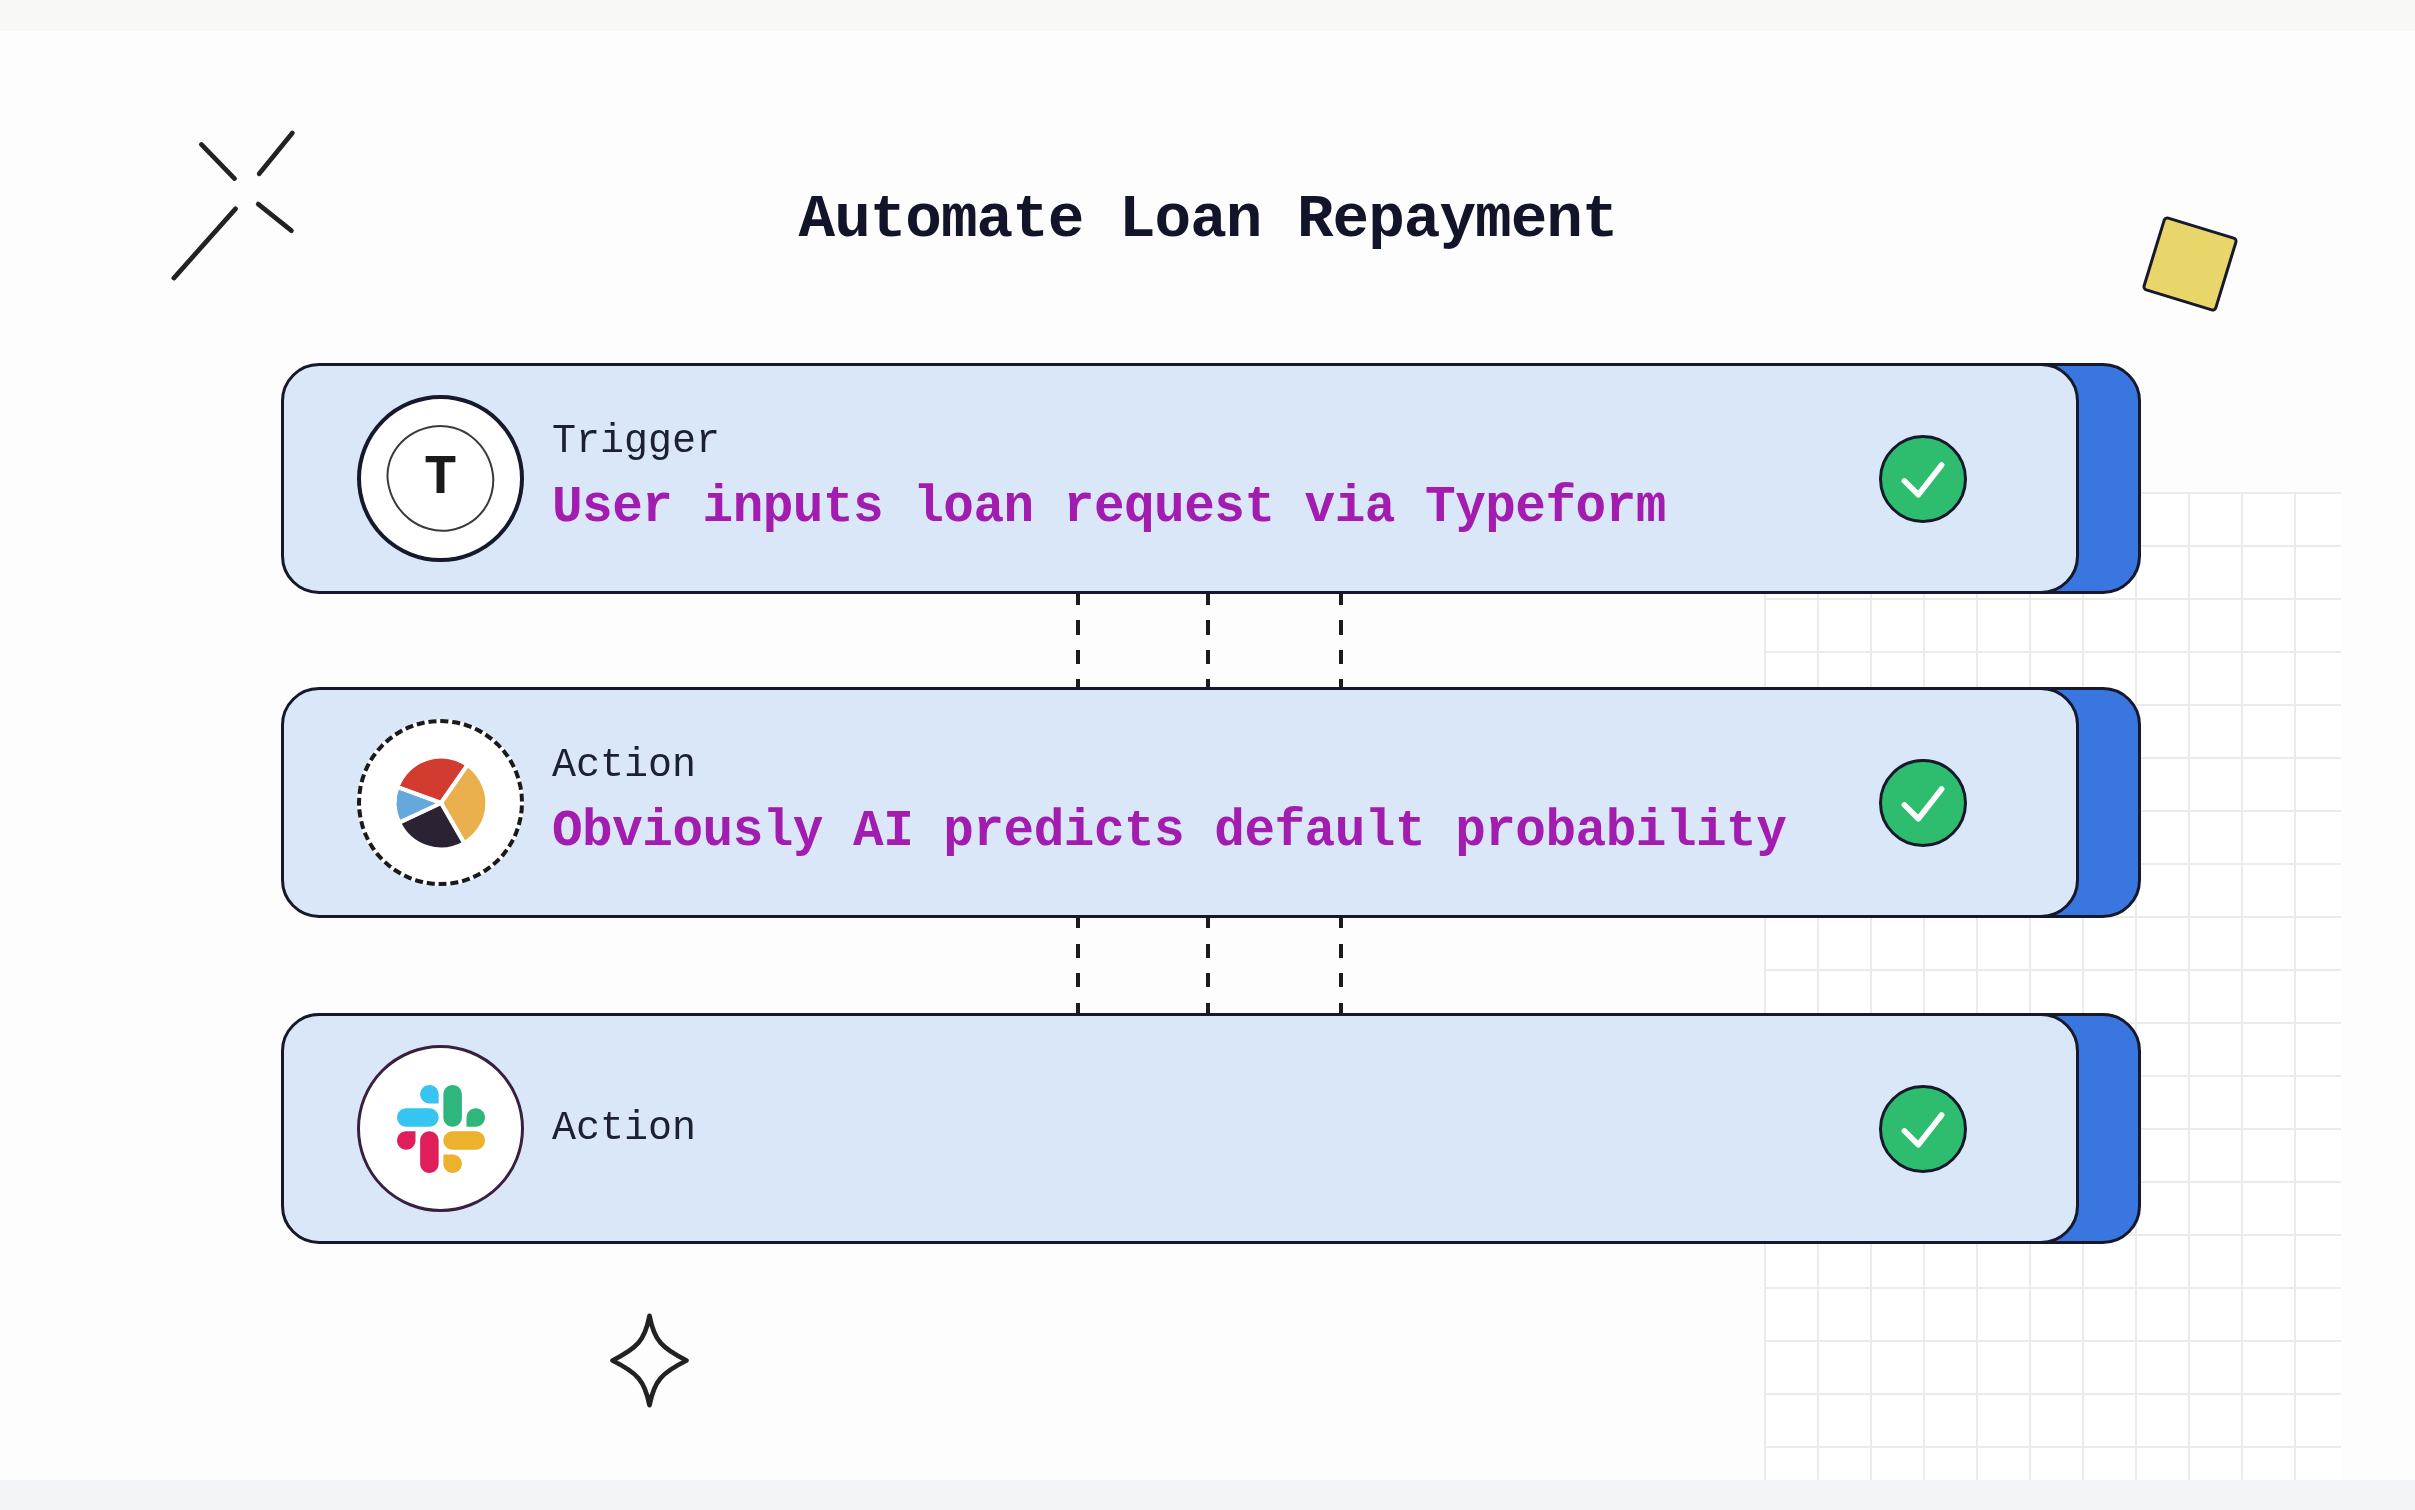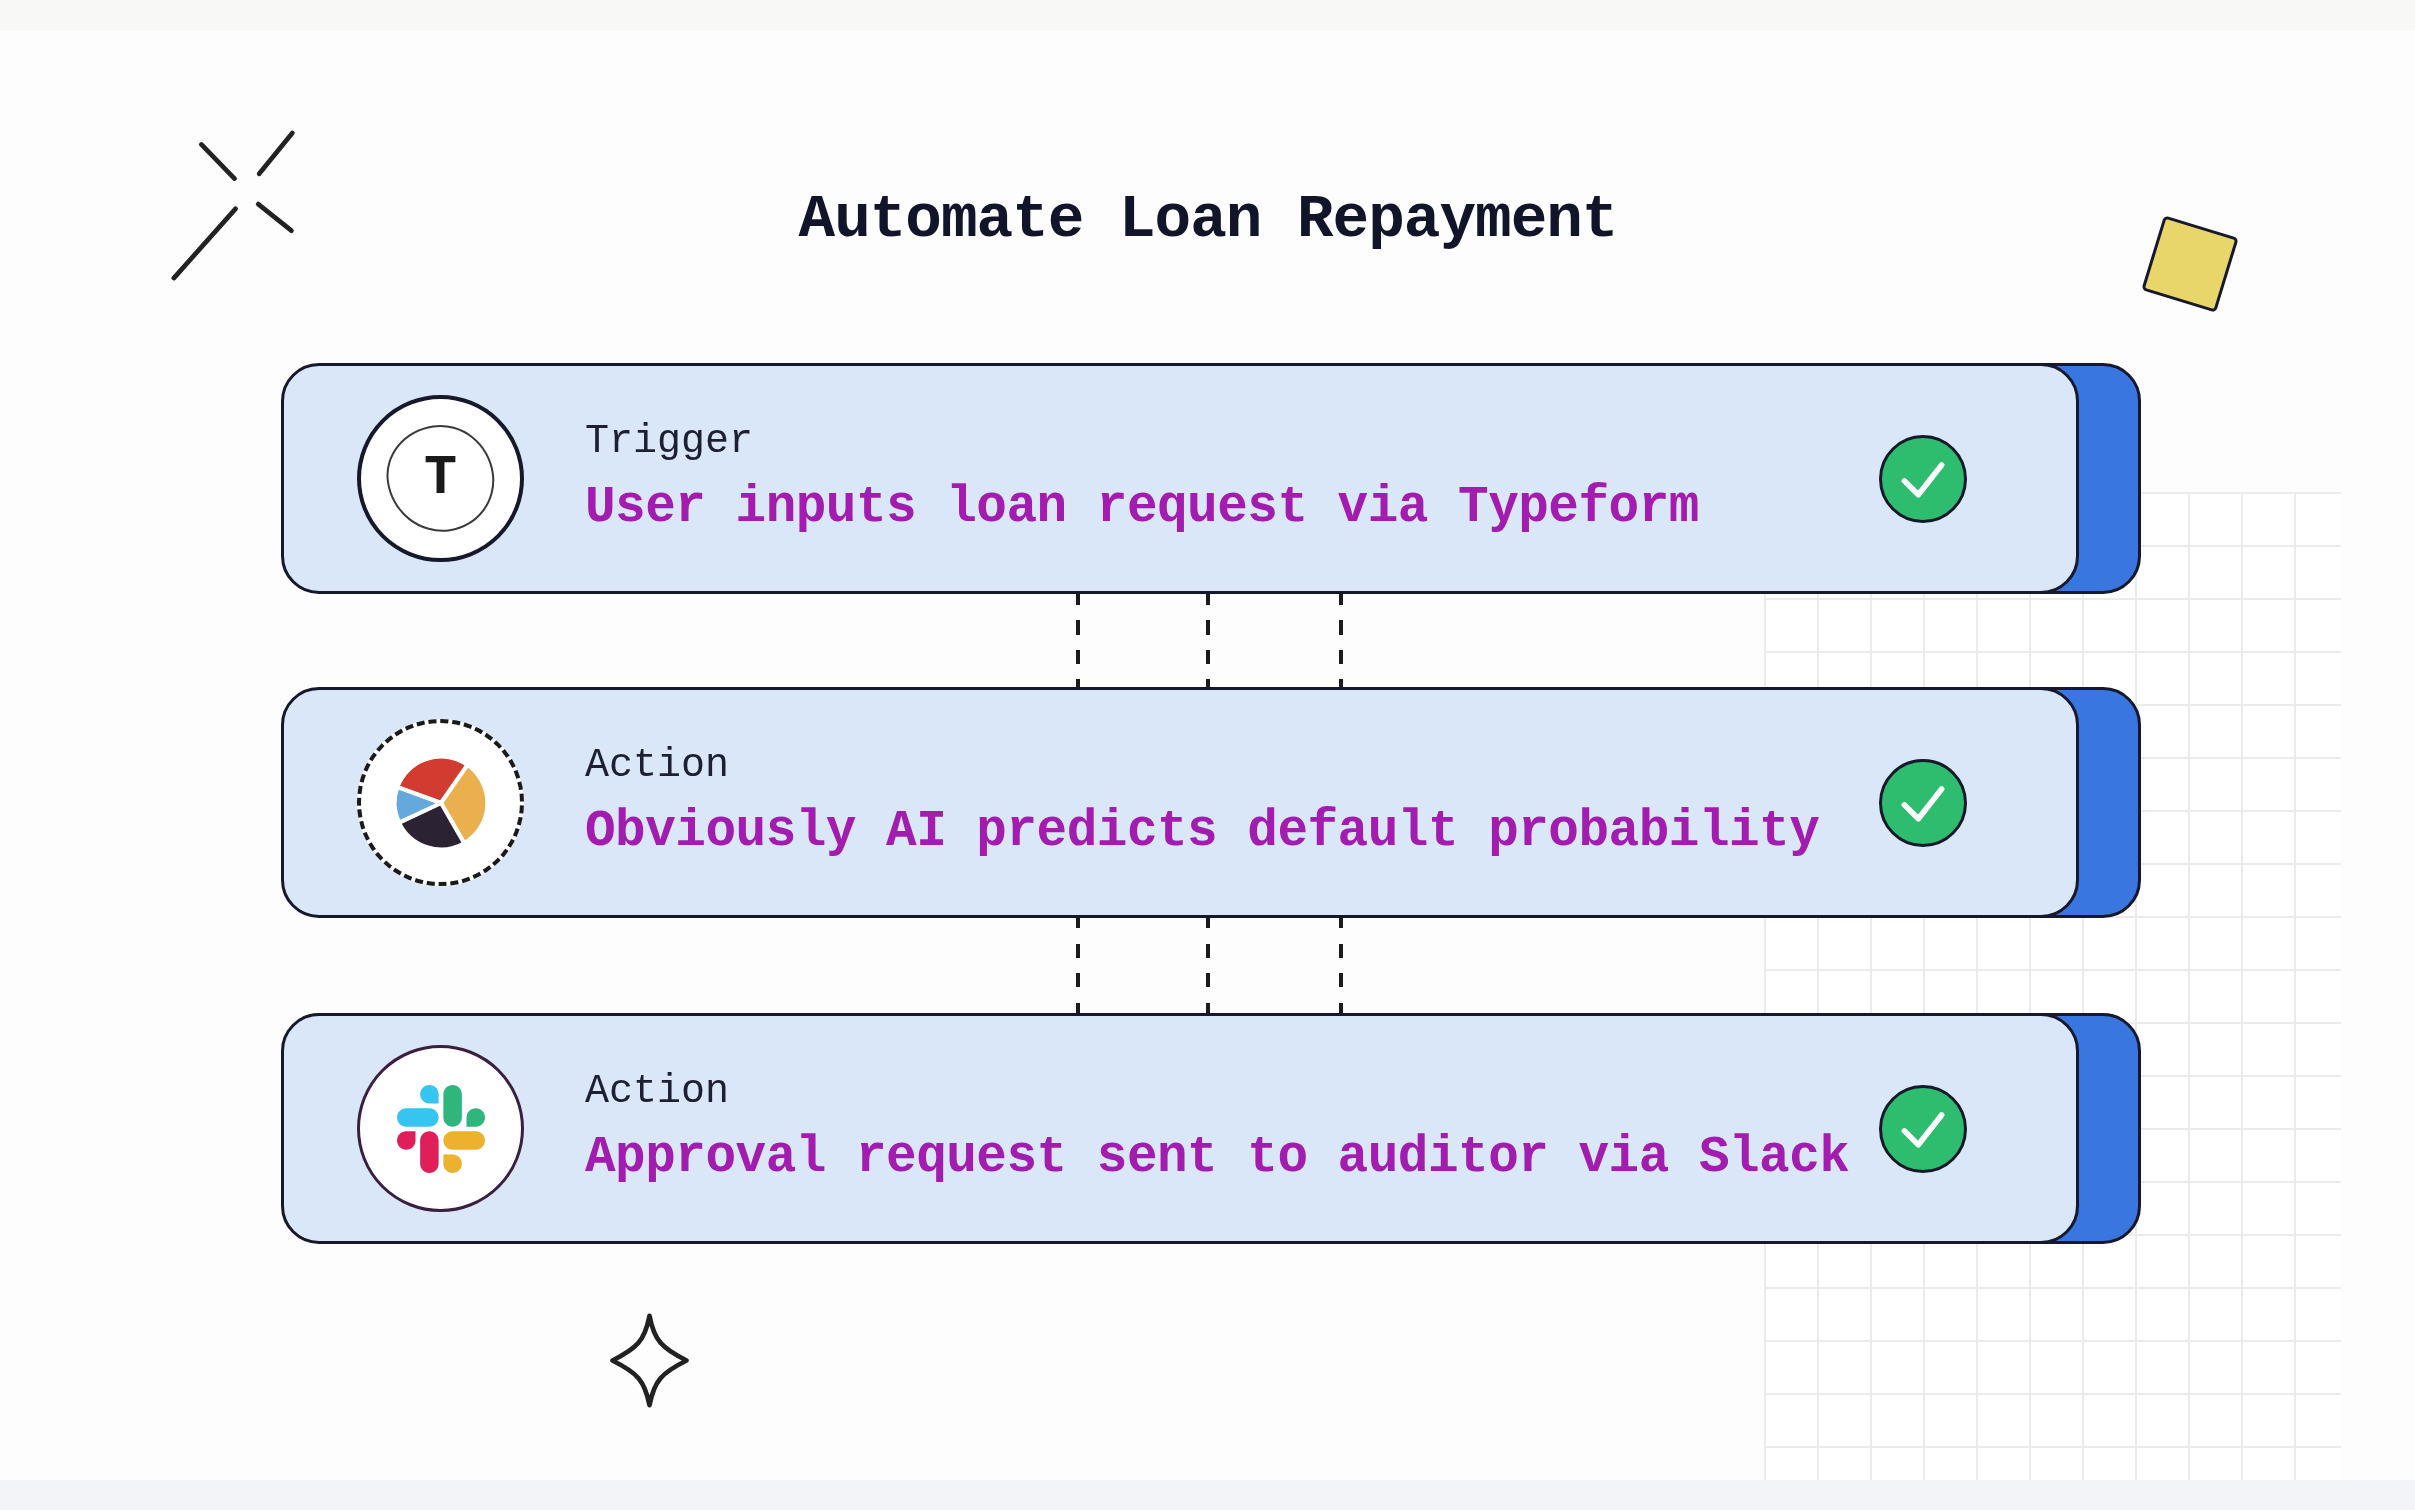--- a/index.html
+++ b/index.html
@@ -49,21 +49,21 @@
   .icon-dashed{border:4.8px dashed #1a1a1a;}
   .icon-slack{border:3.8px solid #3b1f41;}
   .typeform-blob{
     width:107px;height:107px;box-sizing:border-box;border:2.9px solid #3a3a3a;
     border-radius:50% 50% 48% 52% / 46% 52% 48% 54%;transform:rotate(-8deg);
     display:flex;align-items:center;justify-content:center;
   }
   .typeform-letter{
     font-size:55px;font-weight:700;color:#1a1a1a;transform:rotate(8deg);line-height:1;
   }
-  .card-text{display:flex;flex-direction:column;margin-left:61px;}
+  .card-text{display:flex;flex-direction:column;margin-left:28px;}
   .step-label{font-size:40px;font-weight:400;color:#1c2030;line-height:1.1;}
   .step-desc{font-size:51px;font-weight:700;color:#a21caf;line-height:1.15;margin-top:15px;letter-spacing:-0.5px;}
   .check-badge{
     margin-left:auto;width:88px;height:88px;box-sizing:border-box;border-radius:50%;
     background:#2ebd6e;border:3.8px solid #16182b;flex:0 0 auto;
     display:flex;align-items:center;justify-content:center;
   }
 </style>
 </head>
 <body>
@@ -154,21 +154,20 @@
           <path d="M45.2 25.8c-7.1 0-12.9-5.8-12.9-12.9S38.1 0 45.2 0s12.9 5.8 12.9 12.9v12.9H45.2z" fill="#36C5F0"></path>
           <path d="M45.2 32.3c7.1 0 12.9 5.8 12.9 12.9s-5.8 12.9-12.9 12.9H12.9C5.8 58.1 0 52.3 0 45.2s5.8-12.9 12.9-12.9h32.3z" fill="#36C5F0"></path>
           <path d="M97 45.2c0-7.1 5.8-12.9 12.9-12.9s12.9 5.8 12.9 12.9-5.8 12.9-12.9 12.9H97V45.2z" fill="#2EB67D"></path>
           <path d="M90.5 45.2c0 7.1-5.8 12.9-12.9 12.9s-12.9-5.8-12.9-12.9V12.9C64.7 5.8 70.5 0 77.6 0s12.9 5.8 12.9 12.9v32.3z" fill="#2EB67D"></path>
           <path d="M77.6 97c7.1 0 12.9 5.8 12.9 12.9s-5.8 12.9-12.9 12.9-12.9-5.8-12.9-12.9V97h12.9z" fill="#ECB22E"></path>
           <path d="M77.6 90.5c-7.1 0-12.9-5.8-12.9-12.9s5.8-12.9 12.9-12.9h32.3c7.1 0 12.9 5.8 12.9 12.9s-5.8 12.9-12.9 12.9H77.6z" fill="#ECB22E"></path>
         </svg>
       </div>
       <div class="card-text">
         <span class="step-label">Action</span>
-        <span class="step-desc">Approval request sent to auditor via Slack</span>
       </div>
       <div class="check-badge">
         <svg width="84" height="84" viewBox="0 0 88 88">
           <polyline points="24,46 39,61 64,29" fill="none" stroke="#ffffff" stroke-width="6" stroke-linecap="round" stroke-linejoin="round"></polyline>
         </svg>
       </div>
     </div>
   </div>
 
   <svg class="deco" style="left:602px;top:1313px" width="95" height="95" viewBox="0 0 100 100">

